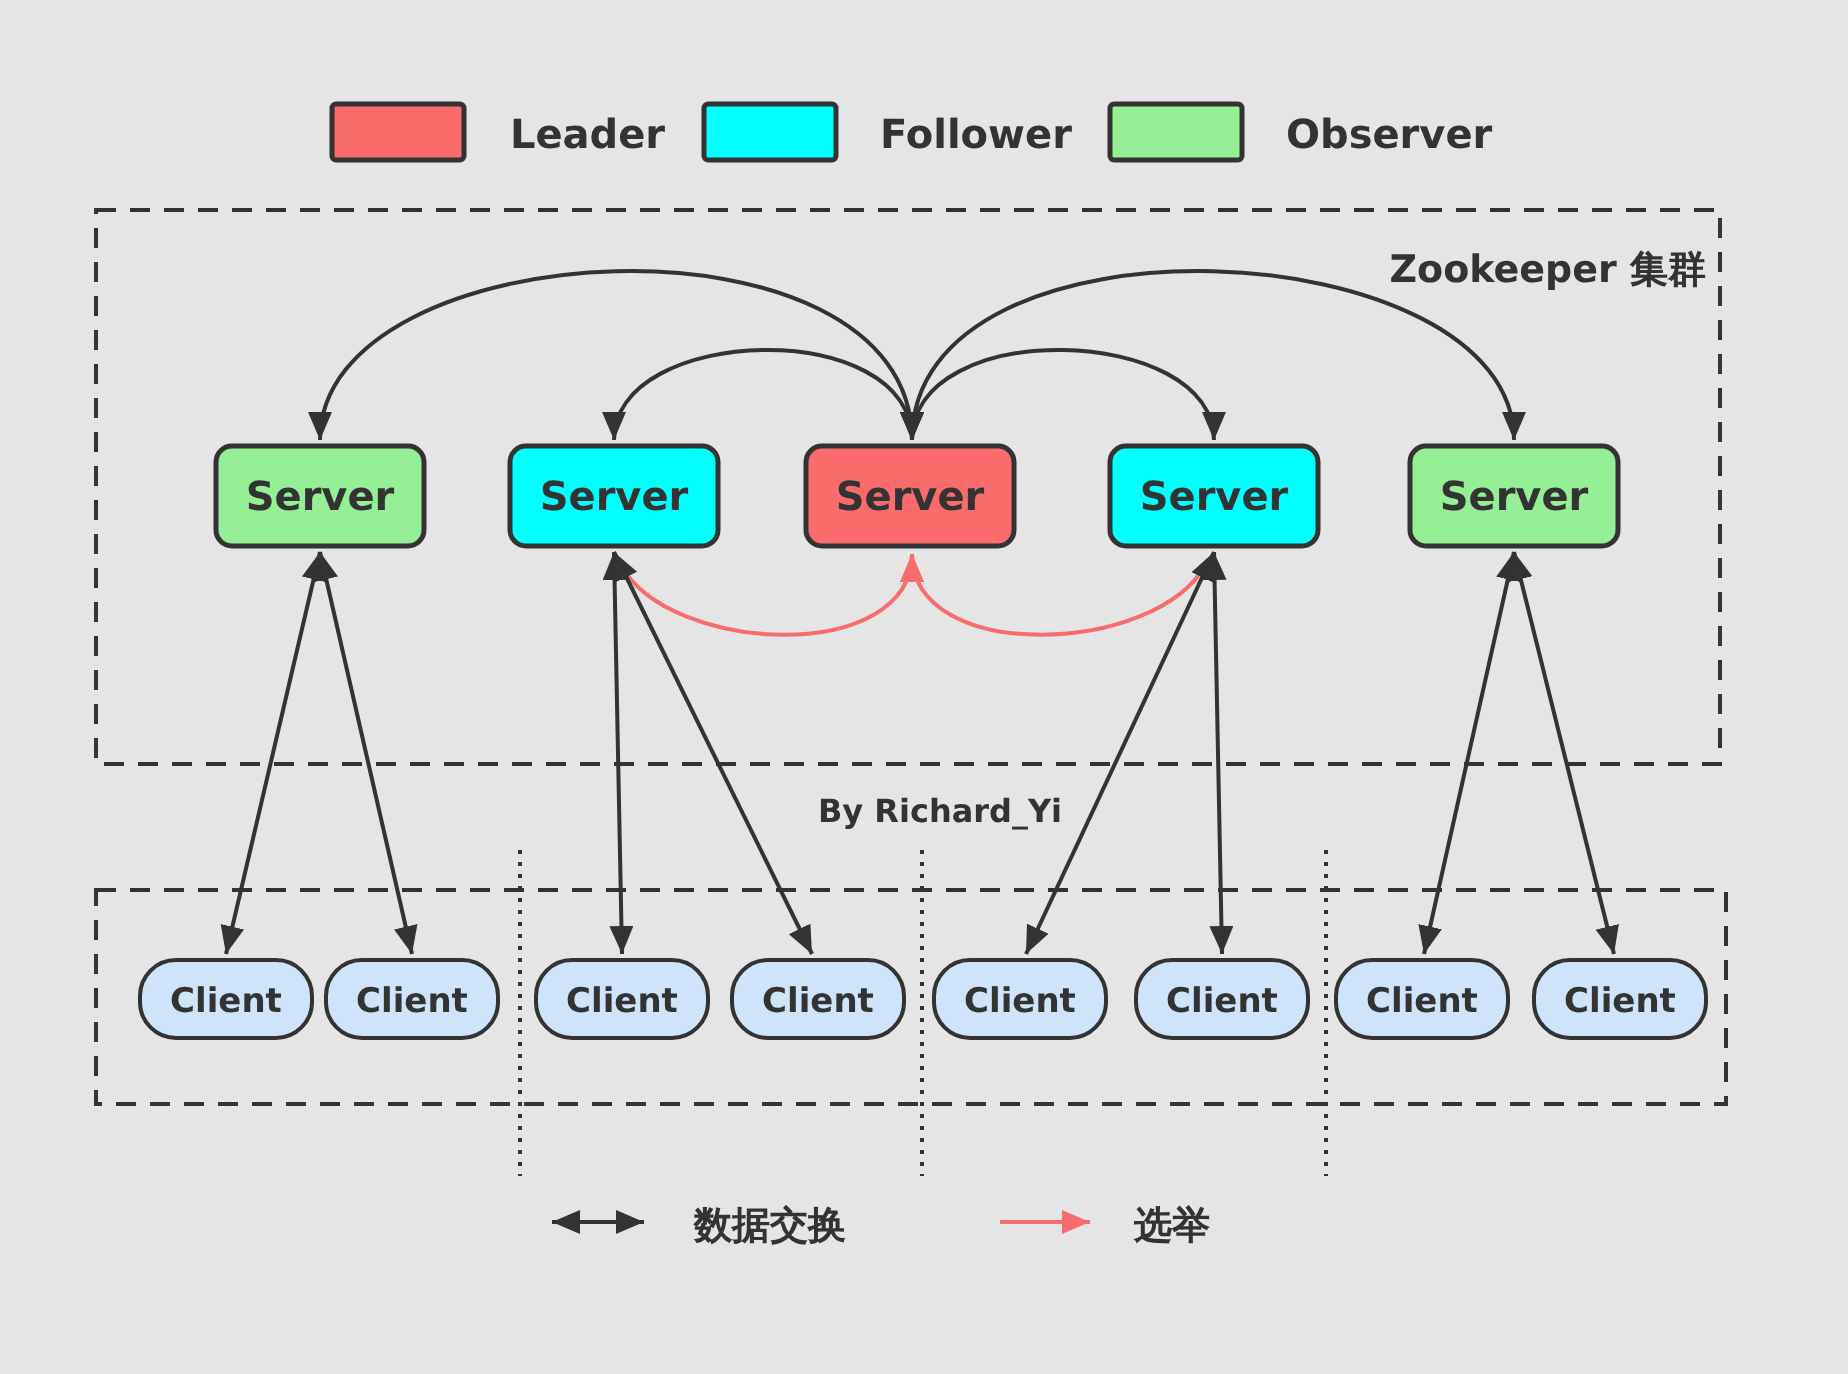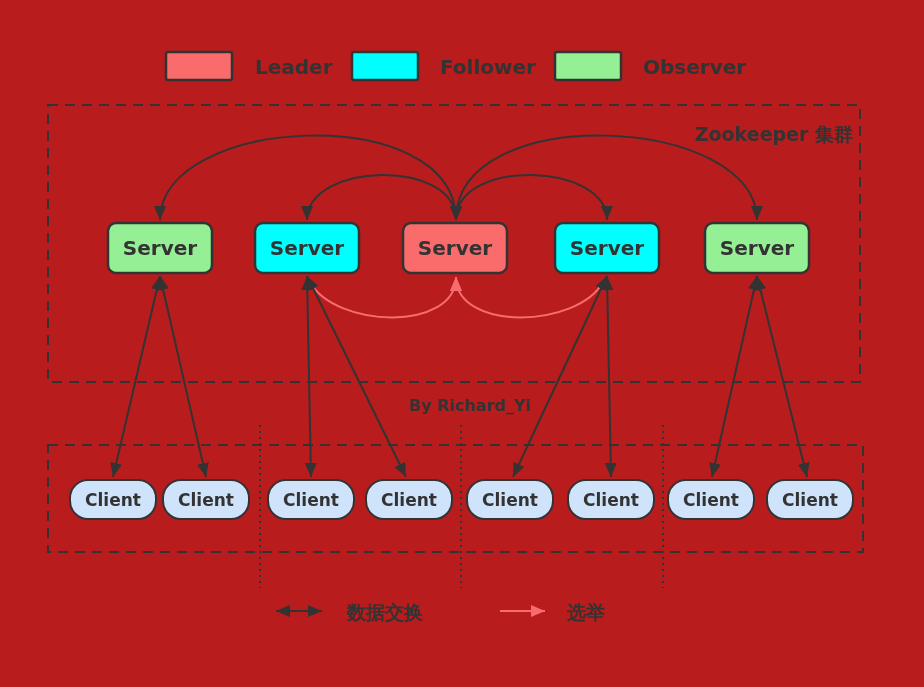--- a/index.html
+++ b/index.html
@@ -1,16 +1,16 @@
 <!DOCTYPE html>
 <html><head>
 <meta charset="utf-8">
 <style>
   html,body{margin:0;padding:0;background:#ffffff;}
-  .stage{position:relative;width:924px;height:687px;background:#b91c1c;overflow:hidden;
+  .stage{position:relative;width:924px;height:687px;background:#e5e5e5;overflow:hidden;
          font-family:"DejaVu Sans","Liberation Sans",sans-serif;}
   svg text{font-family:"DejaVu Sans","Liberation Sans",sans-serif;font-weight:bold;fill:#333333;}
   .ln{stroke:#333333;stroke-width:2;fill:none;}
   .box-stroke{stroke:#333333;stroke-width:2.5;}
   .client-stroke{stroke:#333333;stroke-width:2;}
   .dashed{stroke:#333333;stroke-width:2;fill:none;stroke-dasharray:10 7;}
   .dotted{stroke:#333333;stroke-width:2;fill:none;stroke-dasharray:2 4;}
   .node-label{font-size:20px;}
   .client-label{font-size:17px;}
   .legend-label{font-size:20px;}

